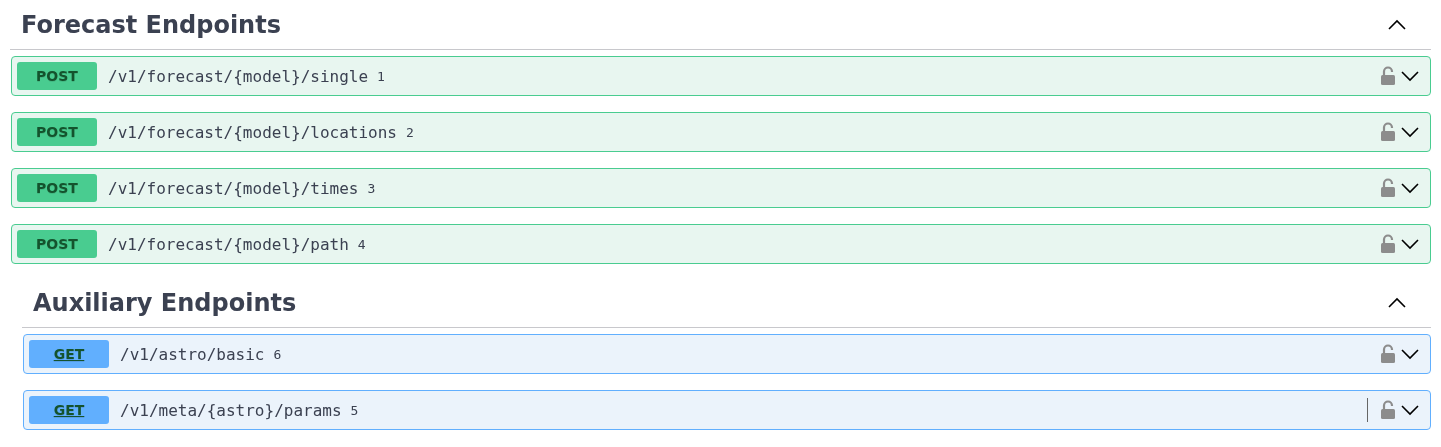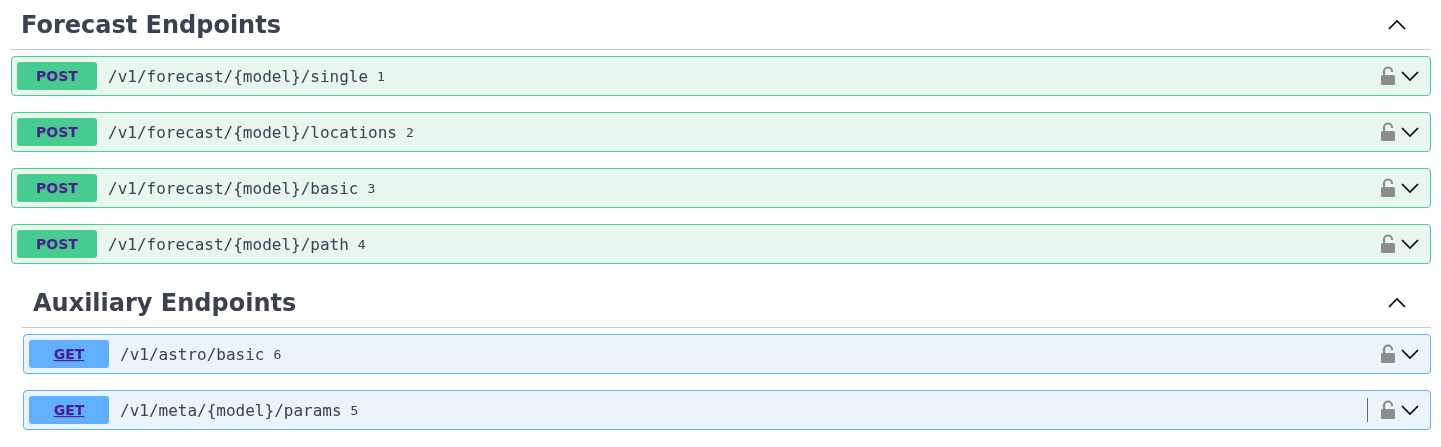--- a/index.html
+++ b/index.html
@@ -12,21 +12,21 @@
   .section-title { font-size: 24px; font-weight: bold; padding-left: 11px; color: #3b4151; }
   .collapse-btn { width: 40px; height: 40px; display: flex; align-items: center; justify-content: center; margin-right: 14px; cursor: pointer; }
   .op {
     margin: 6px 10px 0 11px; height: 40px; box-sizing: border-box; border-radius: 4px;
     display: flex; align-items: center; padding: 0 0 0 5px;
   }
   .op + .op { margin-top: 16px; }
   .op.post { background: #e8f6f0; border: 1px solid #49cc90; }
   .op.get { background: #ebf3fb; border: 1px solid #61affe; }
   .method {
-    width: 80px; height: 28px; border-radius: 3px; color: #4c1d95; font-weight: bold; font-size: 14px;
+    width: 80px; height: 28px; border-radius: 3px; color: #14532d; font-weight: bold; font-size: 14px;
     display: flex; align-items: center; justify-content: center; text-shadow: 0 1px 0 rgba(0,0,0,.1);
   }
   .post .method { background: #49cc90; }
   .get .method { background: #61affe; text-decoration: underline; }
   .path { font-family: "DejaVu Sans Mono", monospace; font-weight: normal; font-size: 16px; color: #3b4151; margin-left: 11px; }
   .opid { font-family: "DejaVu Sans Mono", monospace; font-size: 13px; color: #3b4151; margin-left: 9px; }
   .spacer { flex: 1; }
   .divider { width: 1px; height: 24px; background: #666; margin-right: 12px; }
   .lock { margin-right: 4px; display: flex; align-items: center; }
   .chev { margin-right: 10px; display: flex; align-items: center; }
@@ -76,21 +76,21 @@
     </span>
     <span class="chev">
       <svg width="20" height="12" viewBox="0 0 20 12">
           <path d="M2 2 L10 10 L18 2" fill="none" stroke="#000" stroke-width="1.6"></path>
         </svg>
     </span>
   </div>
 
   <div class="op post">
     <span class="method">POST</span>
-    <span class="path">/v1/forecast/{model}/basic</span>
+    <span class="path">/v1/forecast/{model}/times</span>
     <span class="opid">3</span>
     <span class="spacer"></span>
     <span class="lock">
       <svg width="16" height="20" viewBox="0 0 16 20">
           <path d="M4 9 V5.5 A4 4 0 0 1 12 5.5 V6" fill="none" stroke="#8c8c8c" stroke-width="2.2"></path>
           <rect x="1" y="9" width="14" height="10" rx="1.5" fill="#8c8c8c"></rect>
         </svg>
     </span>
     <span class="chev">
       <svg width="20" height="12" viewBox="0 0 20 12">
@@ -141,21 +141,21 @@
     </span>
     <span class="chev">
       <svg width="20" height="12" viewBox="0 0 20 12">
           <path d="M2 2 L10 10 L18 2" fill="none" stroke="#000" stroke-width="1.6"></path>
         </svg>
     </span>
   </div>
 
   <div class="op get">
     <span class="method">GET</span>
-    <span class="path">/v1/meta/{model}/params</span>
+    <span class="path">/v1/meta/{astro}/params</span>
     <span class="opid">5</span>
     <span class="spacer"></span>
     <span class="divider"></span>
     <span class="lock">
       <svg width="16" height="20" viewBox="0 0 16 20">
           <path d="M4 9 V5.5 A4 4 0 0 1 12 5.5 V6" fill="none" stroke="#8c8c8c" stroke-width="2.2"></path>
           <rect x="1" y="9" width="14" height="10" rx="1.5" fill="#8c8c8c"></rect>
         </svg>
     </span>
     <span class="chev">

